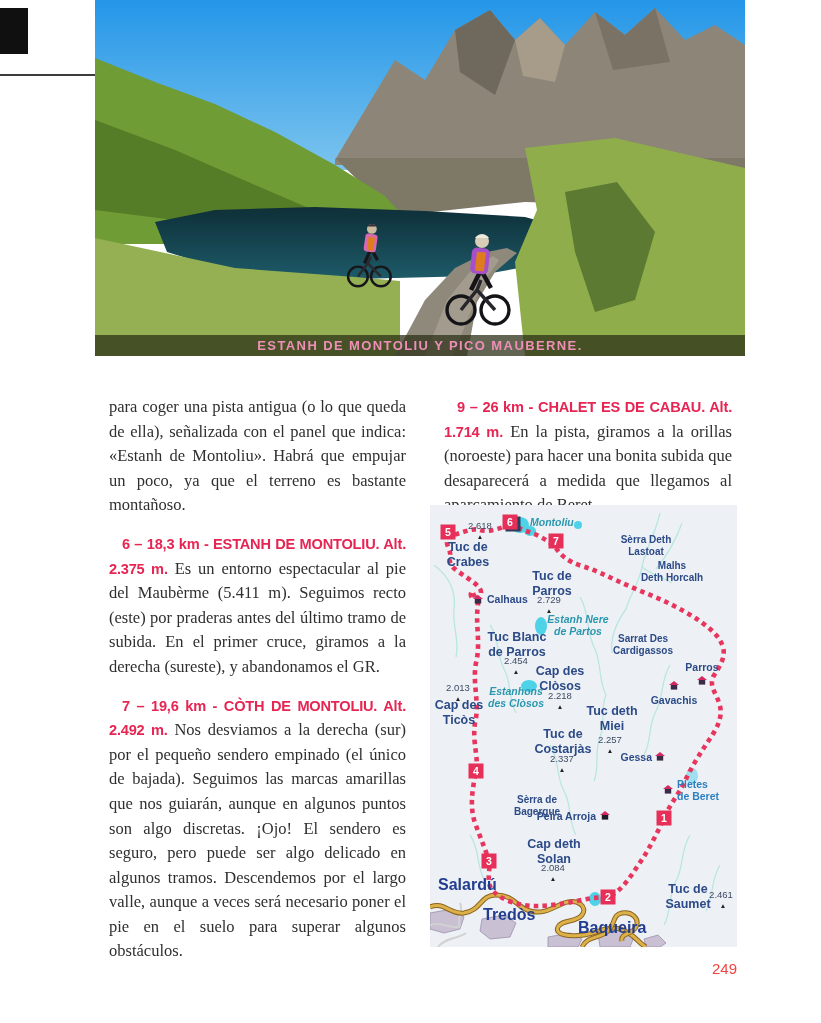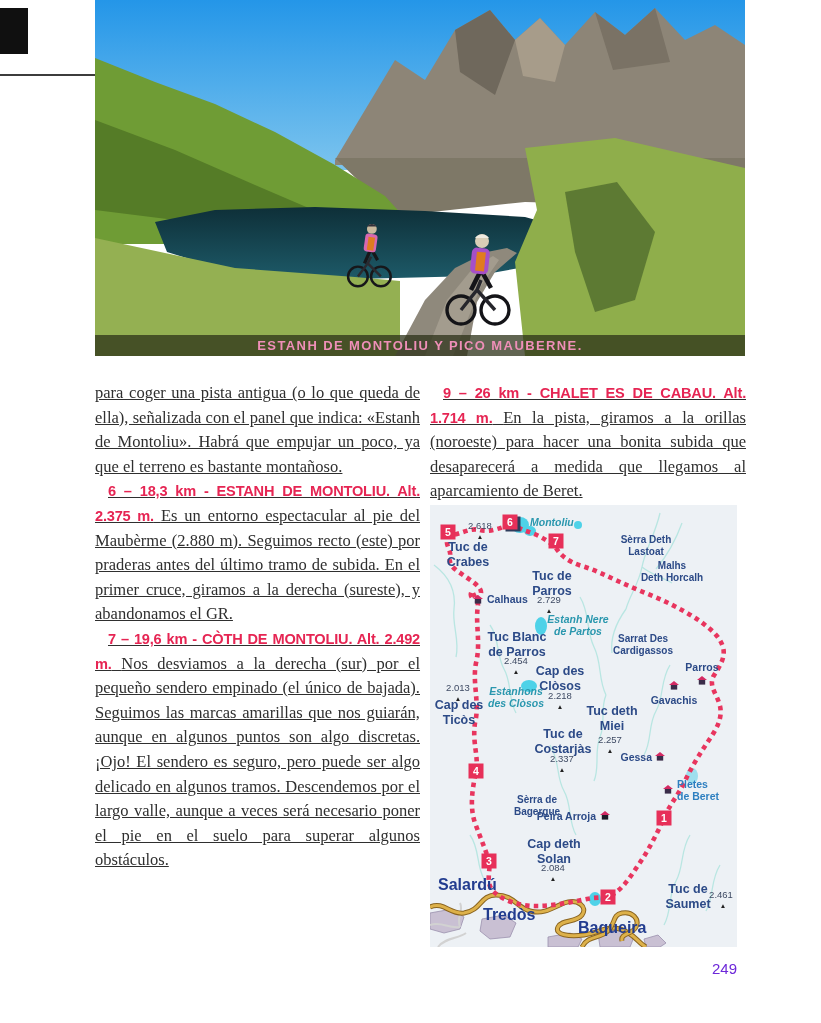--- a/index.html
+++ b/index.html
@@ -4,28 +4,28 @@
 <style>
   html,body{margin:0;padding:0;background:#ffffff;}
   #page{position:relative;width:821px;height:1023px;background:#ffffff;overflow:hidden;
         font-family:"Liberation Sans",sans-serif;}
   .chapter-tab{position:absolute;left:0;top:8px;width:28px;height:46px;background:#101010;}
   .header-rule{position:absolute;left:0;top:74px;width:95px;height:2px;background:#3c3c3c;}
   .photo-wrap{position:absolute;left:95px;top:0;width:632px;height:356px;}
   .col{position:absolute;top:381px;}
   .col-left{left:95px;width:325px;}
   .col-right{left:430px;width:316px;}
-  .body-p{margin:0;text-align:justify;font-family:"Liberation Serif",serif;
-          font-size:16.5px;line-height:24.6px;color:#2f2f2f;text-decoration:underline;}
+  .body-p{margin:14px;text-align:justify;font-family:"Liberation Serif",serif;
+          font-size:16.5px;line-height:24.6px;color:#2f2f2f;}
   .wp{text-indent:13px;}
   .wp-label{font-family:"Liberation Sans",sans-serif;font-weight:700;font-size:14.6px;
             color:#e62553;letter-spacing:-0.2px;}
   .map-wrap{position:absolute;left:430px;top:505px;width:307px;height:442px;background:#edf1f5;}
   .page-num{position:absolute;top:960px;left:430px;width:307px;text-align:right;
-            font-family:"Liberation Sans",sans-serif;font-size:15px;color:#6d28d9;}
+            font-family:"Liberation Sans",sans-serif;font-size:15px;color:#ef4444;}
   
   svg text{font-family:"Liberation Sans",sans-serif;}
   .pname{font-size:12.5px;font-weight:700;fill:#2c4a87;}
   .rname{font-size:10px;font-weight:700;fill:#2c4a87;}
   .sname{font-size:10.5px;font-weight:700;fill:#2c4a87;}
   .bluename{font-size:10.5px;font-weight:700;fill:#2d7fc0;}
   .lname{font-size:10.5px;font-weight:700;font-style:italic;fill:#2a97ae;}
   .tname{font-size:16px;font-weight:700;fill:#223c8f;}
   .elev{font-size:9.5px;fill:#3e4a63;}
   .tri{font-size:6.5px;fill:#222222;}
@@ -98,21 +98,21 @@
         <circle cx="29" cy="3" r="7" fill="#d8cdb6"></circle>
         <path d="M22,0 a8,7 0 0 1 14,0" fill="#efeae0"></path>
       </g>
       <rect x="0" y="335" width="650" height="21" fill="#2c3118" opacity="0.75"></rect>
       <text x="325" y="350" text-anchor="middle" class="caption-text">ESTANH DE MONTOLIU Y PICO MAUBERNE.</text>
     </svg>
   </div>
 
   <div class="col col-left">
     <p class="body-p"><span>para coger una pista antigua (o lo que queda de ella), señalizada con el panel que indica: «Estanh de Montoliu». Habrá que empujar un poco, ya que el terreno es bastante montañoso.</span></p>
-    <p class="body-p wp"><span class="wp-label">6 – 18,3 km - ESTANH DE MONTOLIU. Alt. 2.375 m.</span> <span>Es un entorno espectacular al pie del Maubèrme (2.880 m). Seguimos recto (este) por praderas antes del último tramo de subida. En el primer cruce, giramos a la derecha (sureste), y abandonamos el GR.</span></p>
+    <p class="body-p wp"><span class="wp-label">6 – 18,3 km - ESTANH DE MONTOLIU. Alt. 2.375 m.</span> <span>Es un entorno espectacular al pie del Maubèrme (5.411 m). Seguimos recto (este) por praderas antes del último tramo de subida. En el primer cruce, giramos a la derecha (sureste), y abandonamos el GR.</span></p>
     <p class="body-p wp"><span class="wp-label">7 – 19,6 km - CÒTH DE MONTOLIU. Alt. 2.492 m.</span> <span>Nos desviamos a la derecha (sur) por el pequeño sendero empinado (el único de bajada). Seguimos las marcas amarillas que nos guiarán, aunque en algunos puntos son algo discretas. ¡Ojo! El sendero es seguro, pero puede ser algo delicado en algunos tramos. Descendemos por el largo valle, aunque a veces será necesario poner el pie en el suelo para superar algunos obstáculos.</span></p>
   </div>
 
   <div class="col col-right">
     <p class="body-p wp"><span class="wp-label">9 – 26 km - CHALET ES DE CABAU. Alt. 1.714 m.</span> <span>En la pista, giramos a la orillas (noroeste) para hacer una bonita subida que desaparecerá a medida que llegamos al aparcamiento de Beret.</span></p>
   </div>
 
   <div class="map-wrap">
     <svg width="307" height="442" viewBox="0 0 307 442">
 

